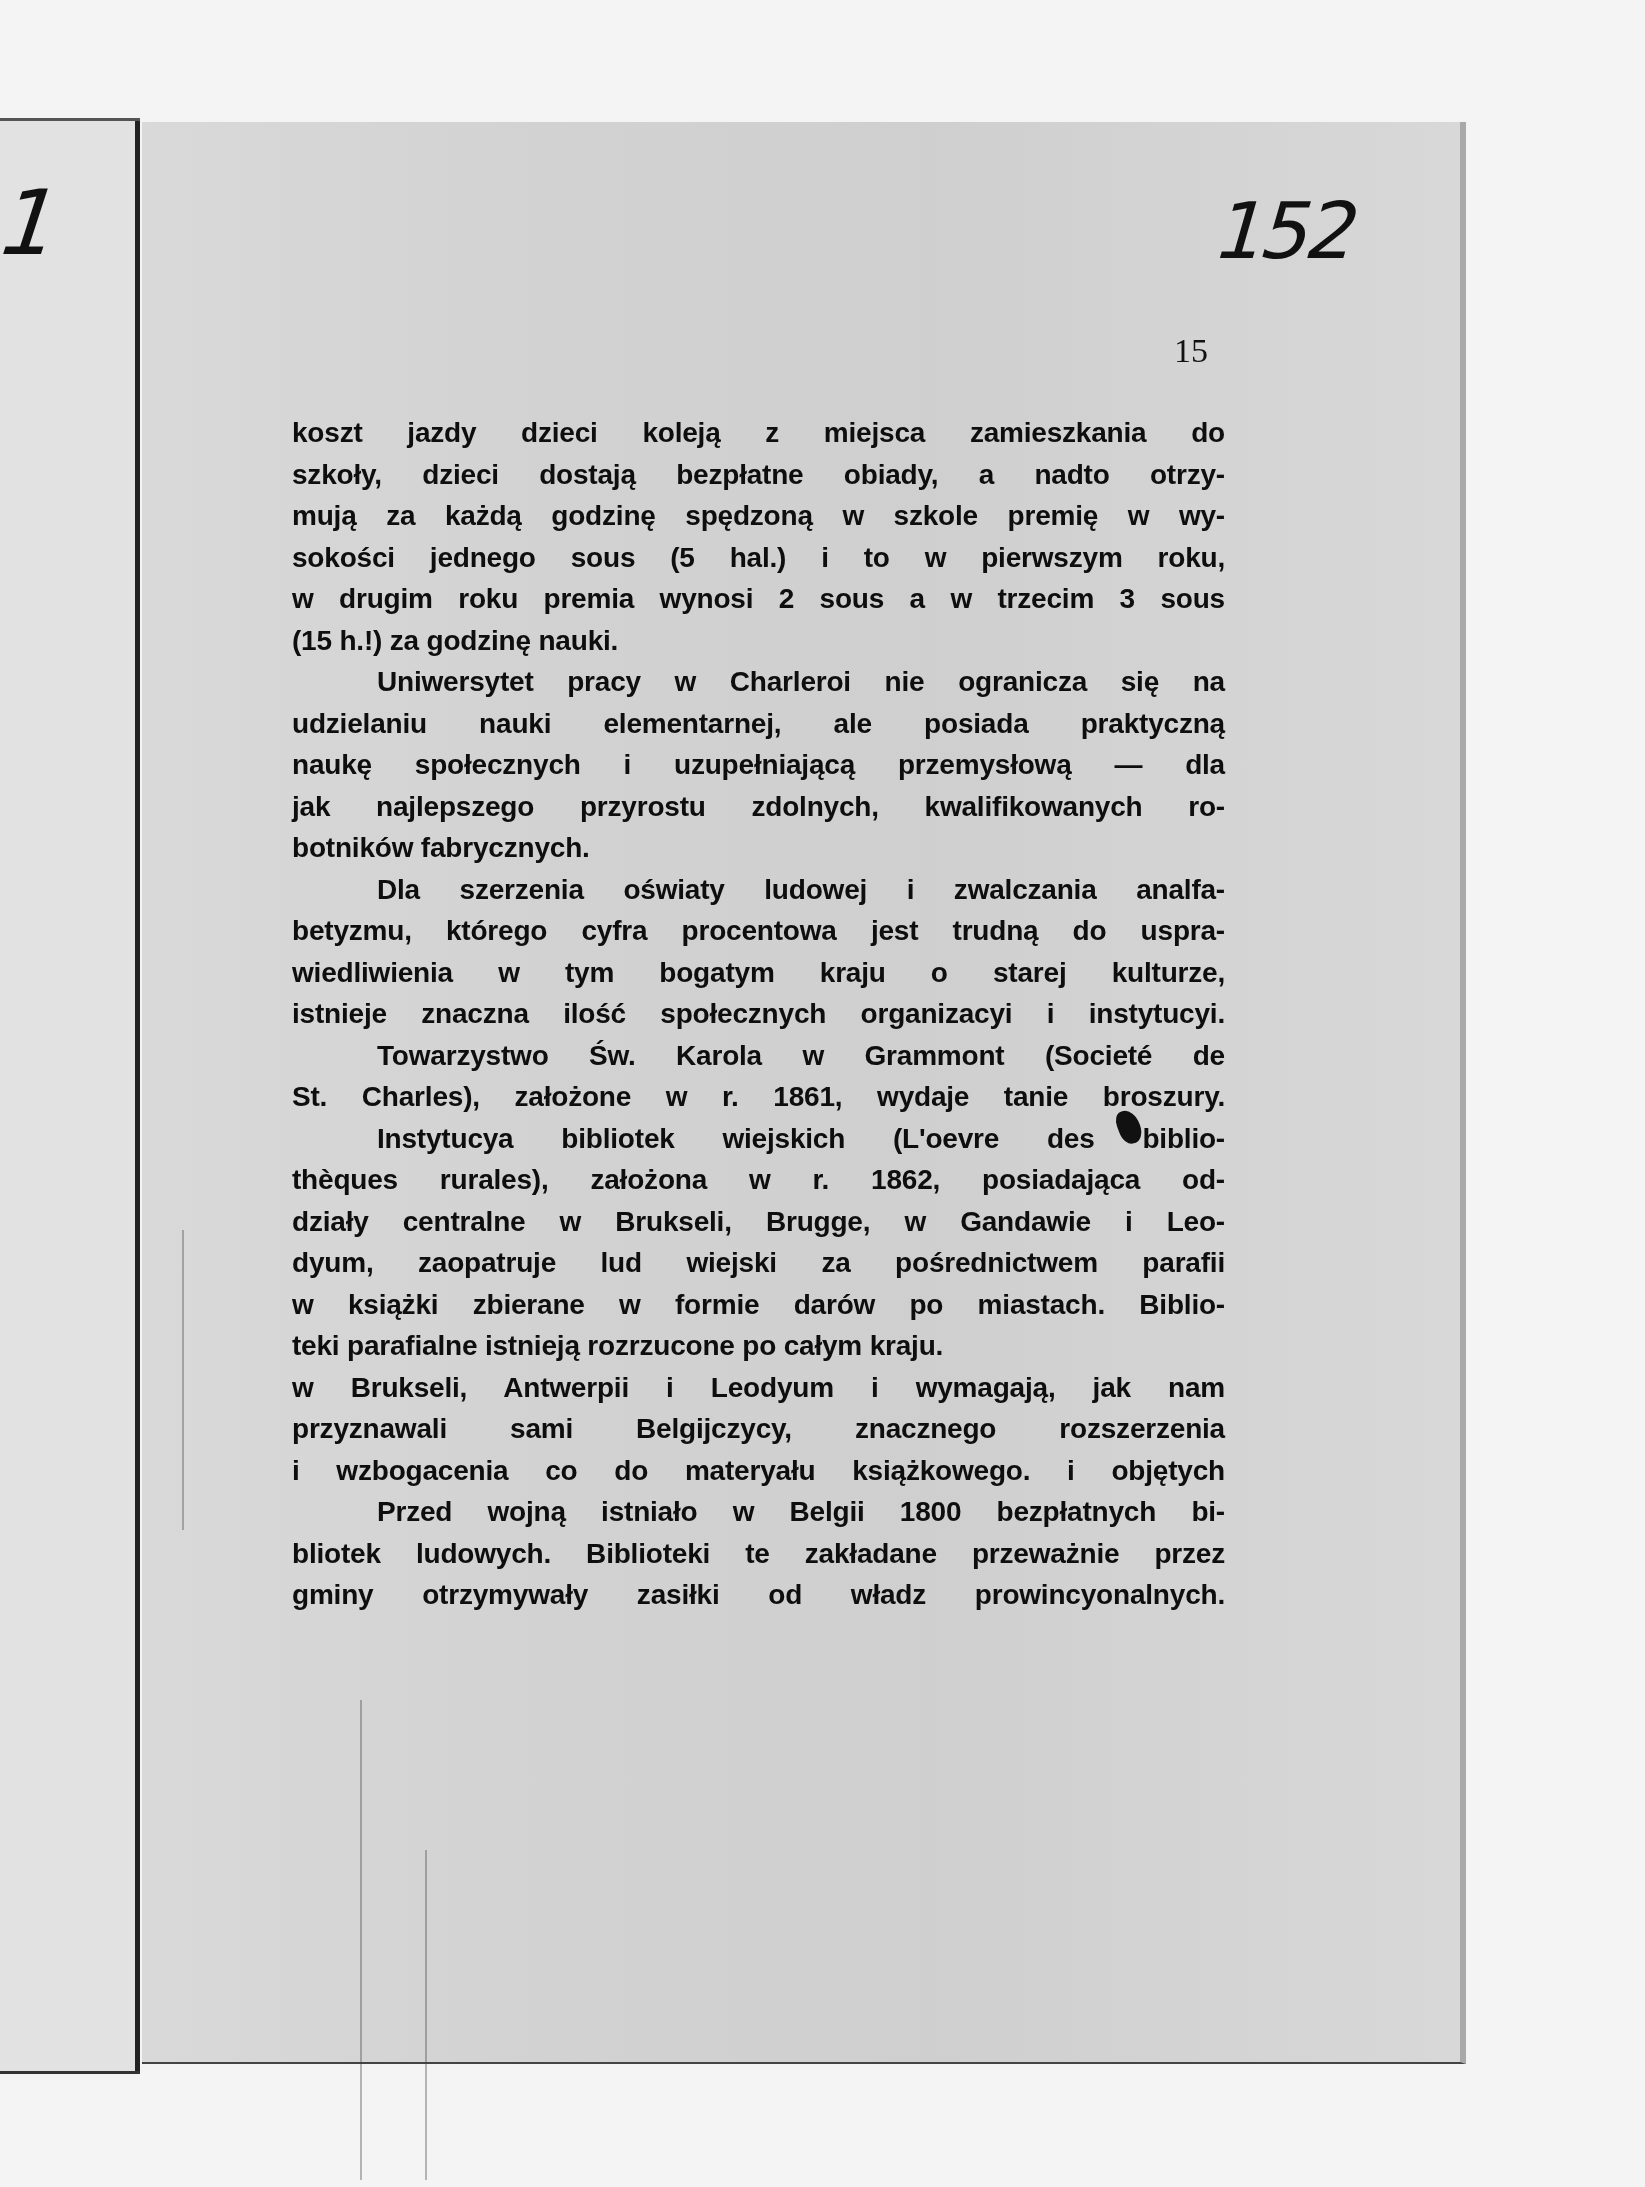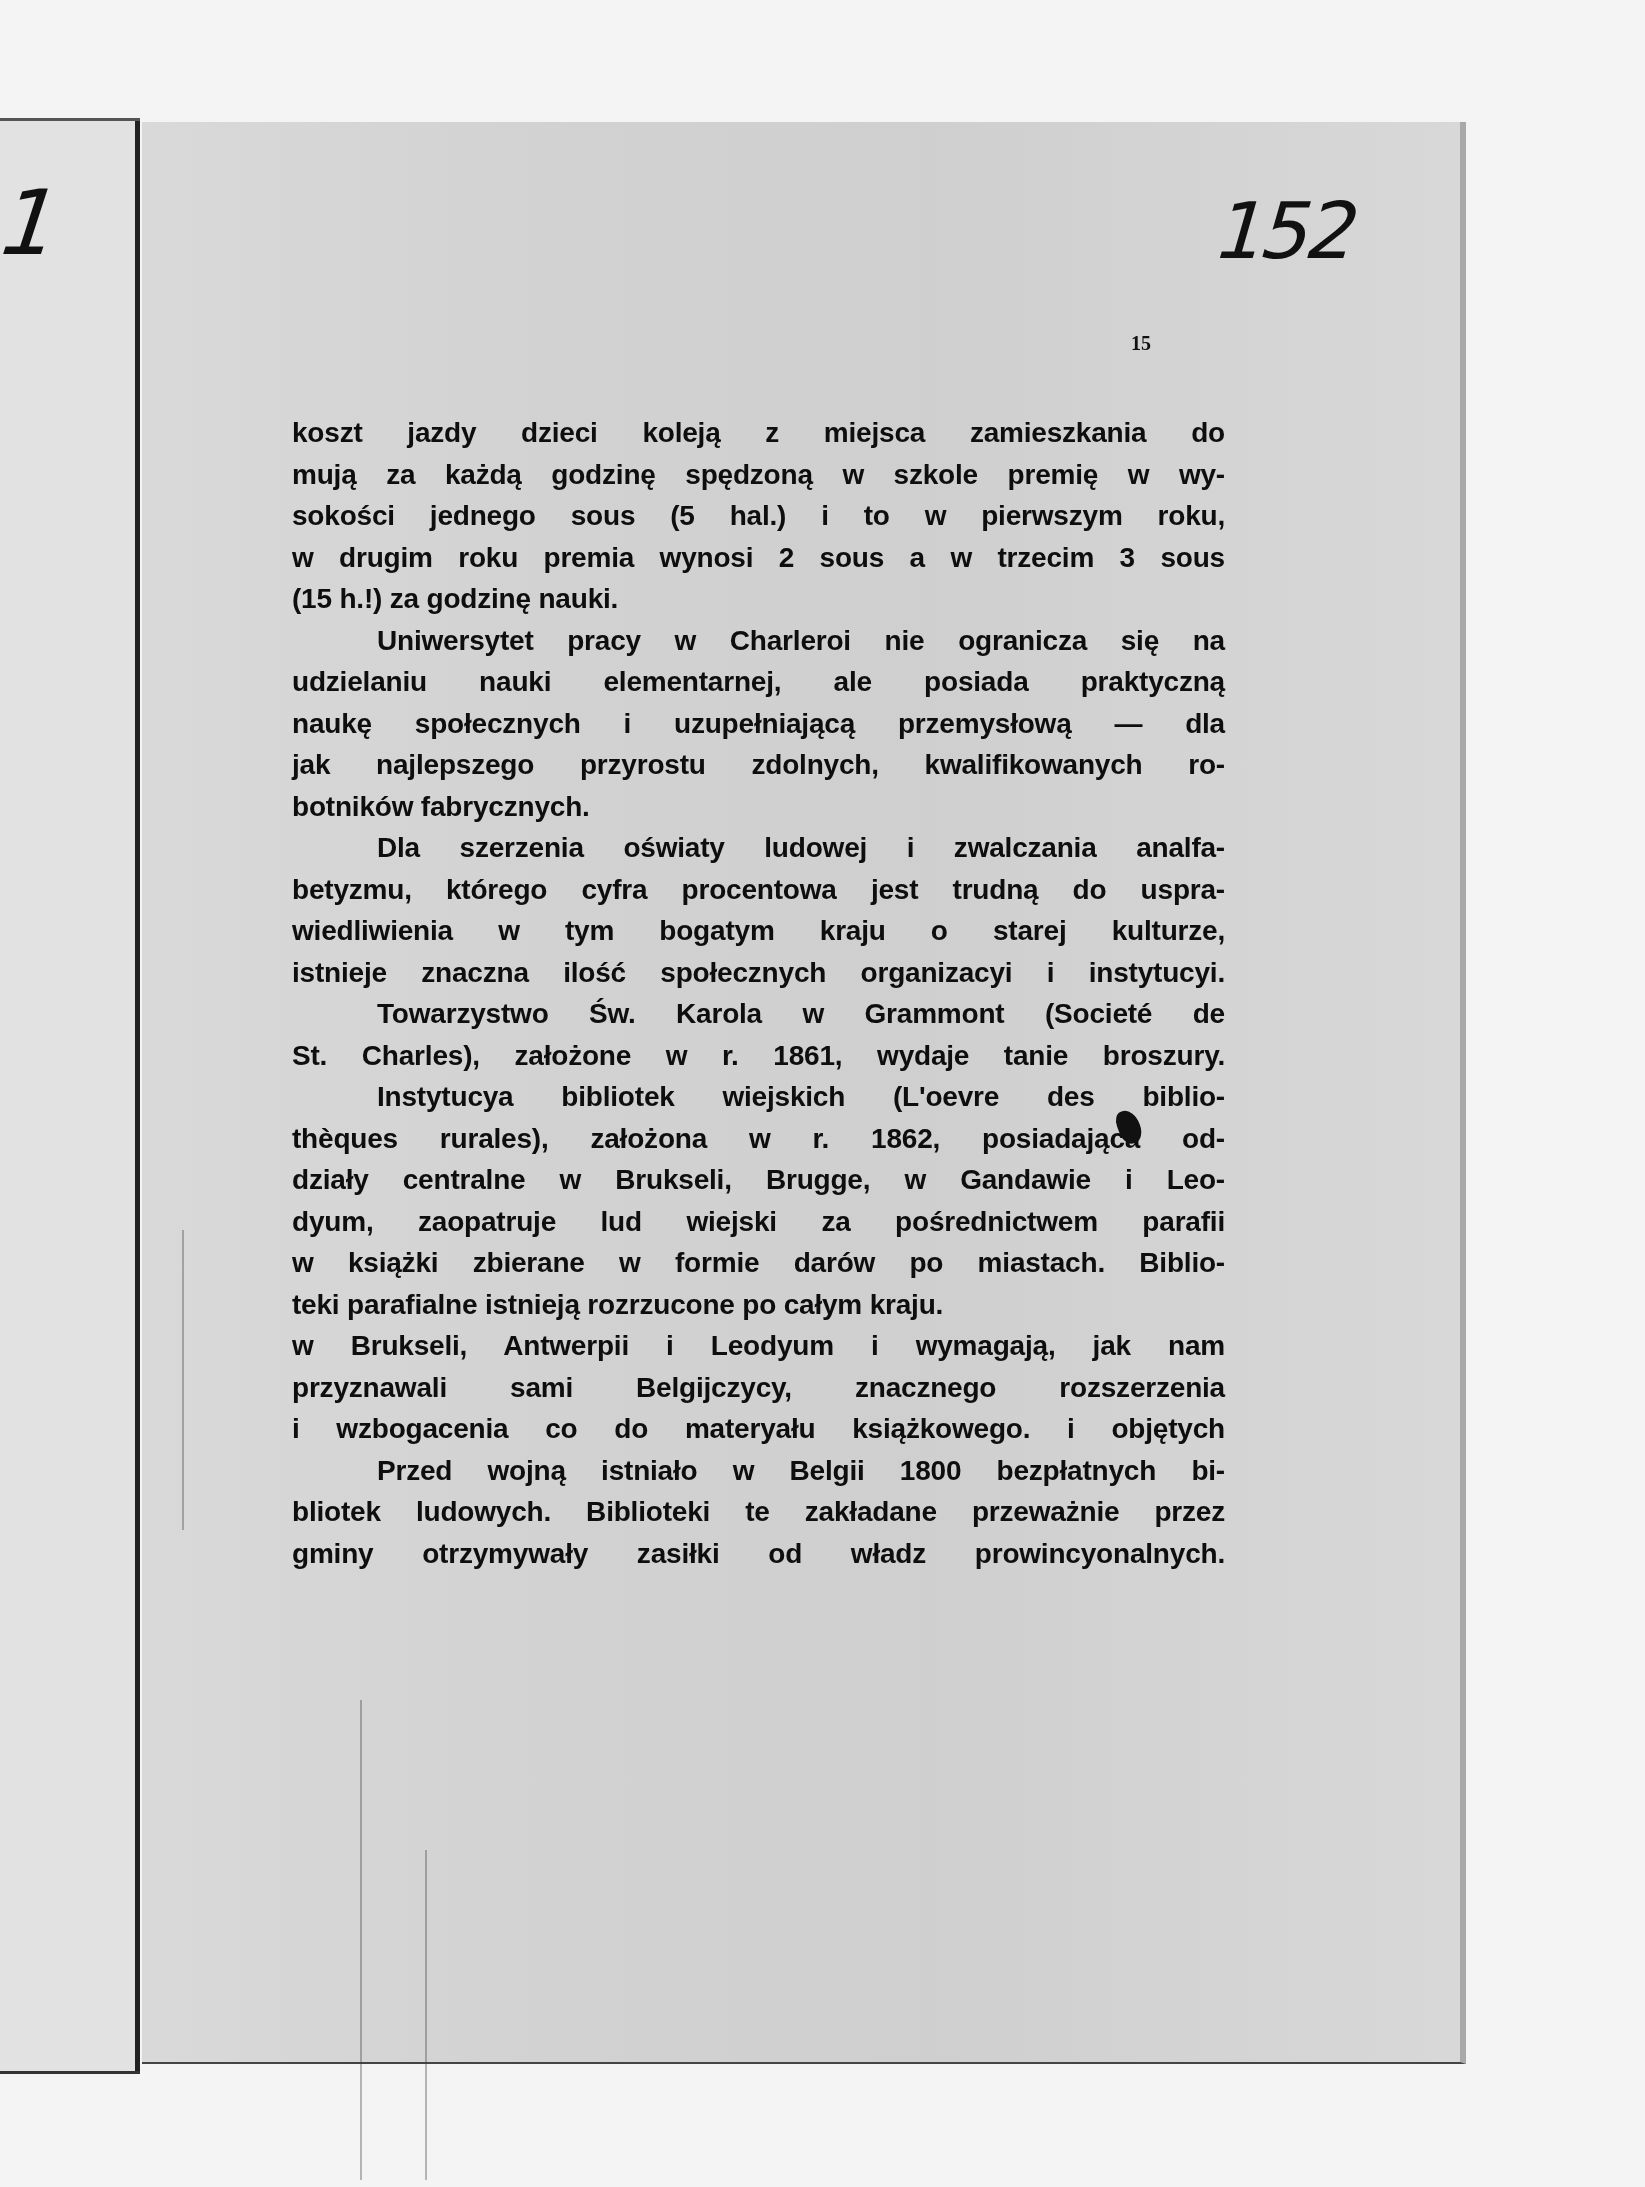--- a/index.html
+++ b/index.html
@@ -28,22 +28,22 @@
     background: linear-gradient(90deg, #d9d9d9 0%, #d2d2d2 30%, #cfcfcf 60%, #d8d8d8 100%);
     border-right: 6px solid #a9a9a9;
     border-bottom: 2px solid #444;
   }
   .handwritten {
     position: absolute; left: 1218px; top: 192px;
     font-family: "DejaVu Sans", sans-serif; font-size: 78px; color: #111;
     transform: skewX(-16deg); letter-spacing: -4px; line-height: 1;
   }
   .page-number {
-    position: absolute; left: 1131px; top: 332px;
-    font-size: 20px; font-weight: bold; color: #111;
+    position: absolute; left: 1174px; top: 332px;
+    font-size: 34px; font-weight: normal; color: #111;
   }
   .text-block {
     position: absolute; left: 292px; top: 412px; width: 933px;
     color: #0e0e0e; font-size: 28px; line-height: 41.5px;
     font-weight: bold; letter-spacing: -0.2px;
   }
   .line {
     display: block; text-align: justify; text-align-last: justify;
     white-space: nowrap; height: 41.5px;
     font-family: "Liberation Sans Narrow", "Liberation Sans", sans-serif;
@@ -72,20 +72,21 @@
 
 <div class="scratch" style="left:360px; top:1700px; height:480px;"></div>
 <div class="scratch" style="left:425px; top:1850px; height:330px;"></div>
 <div class="scratch" style="left:182px; top:1230px; height:300px;"></div>
 
 <div class="handwritten">152</div>
 <div class="page-number">15</div>
 
 <div class="text-block" id="text-block">
     <div class="line">koszt jazdy dzieci koleją z miejsca zamieszkania do</div>
+    <div class="line">szkoły, dzieci dostają bezpłatne obiady, a nadto otrzy-</div>
     <div class="line">mują za każdą godzinę spędzoną w szkole premię w wy-</div>
     <div class="line">sokości jednego <span class="it">sous</span> (5 hal.) i to w pierwszym roku,</div>
     <div class="line">w drugim roku premia wynosi 2 <span class="it">sous</span> a w trzecim 3 <span class="it">sous</span></div>
     <div class="line last">(15 h.!) za godzinę nauki.</div>
     <div class="line indent">Uniwersytet pracy w Charleroi nie ogranicza się na</div>
     <div class="line">udzielaniu nauki elementarnej, ale posiada praktyczną</div>
     <div class="line">naukę społecznych i uzupełniającą przemysłową — dla</div>
     <div class="line">jak najlepszego przyrostu zdolnych, kwalifikowanych ro-</div>
     <div class="line last">botników fabrycznych.</div>
     <div class="line indent">Dla szerzenia oświaty ludowej i zwalczania analfa-</div>

